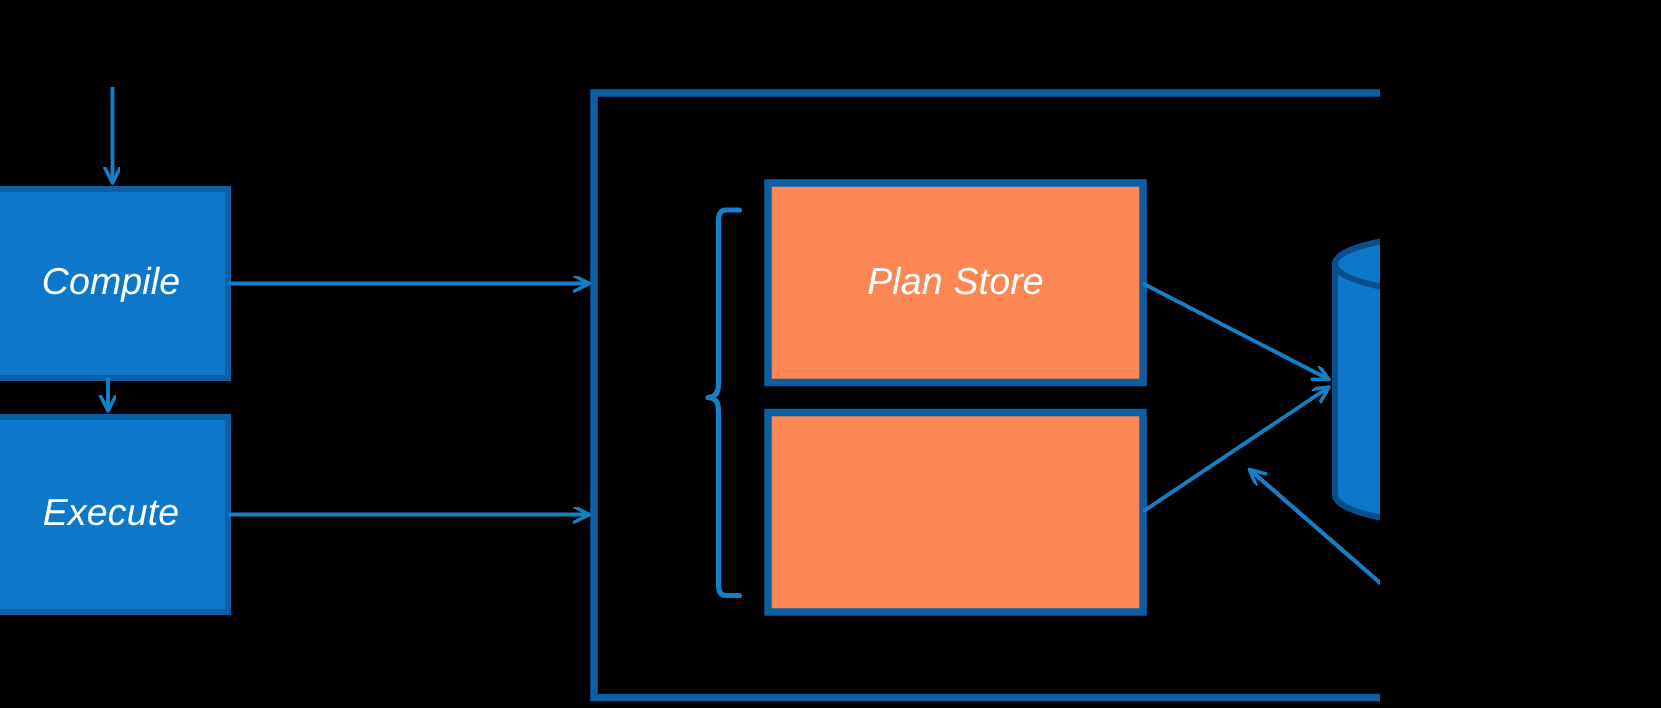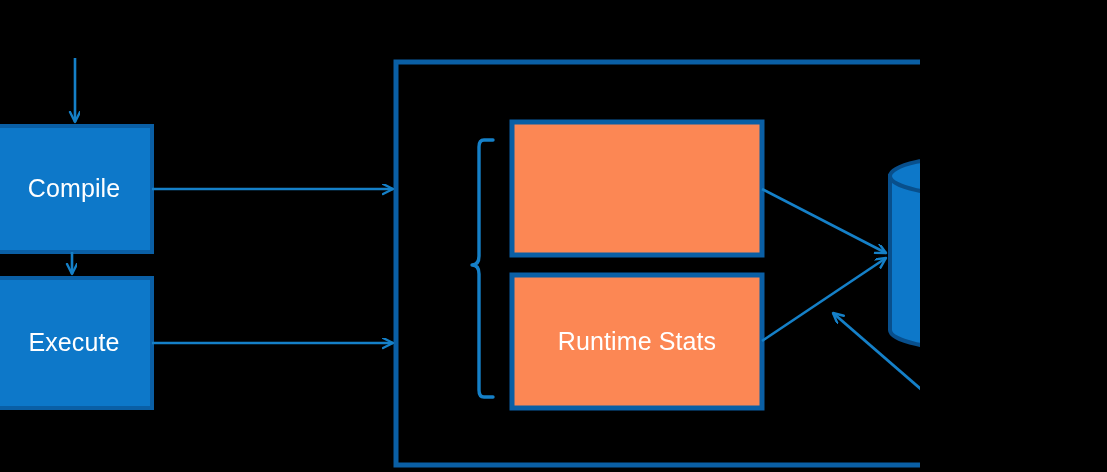--- a/index.html
+++ b/index.html
@@ -10,20 +10,21 @@
   }
   body {
     font-family: "Liberation Sans", sans-serif;
   }
   #canvas {
     position: relative;
     width: 920px;
     height: 472px;
     background: #000000;
     overflow: hidden;
+    font-style: italic;
   }
   .svg-layer {
     position: absolute;
     left: 0;
     top: 0;
     width: 1107px;
     height: 472px;
   }
   .node-label {
     position: absolute;
@@ -115,17 +116,17 @@
 
     <g>
       <line x1="946" y1="411" x2="833" y2="313" stroke="#1580C8" stroke-width="2.8" marker-end="url(#arrow-open-2)"></line>
     </g>
   </svg>
 
   <div class="node-label proc-label" style="left:-4px; top:126px; width:156px; height:126px;">Compile</div>
 
   <div class="node-label proc-label" style="left:-4px; top:278px; width:156px; height:130px;">Execute</div>
 
+  <div class="node-label store-label" style="left:512px; top:122px; width:250px; height:133px;">Plan Store</div>
 
-  <div class="node-label store-label" style="left:512px; top:275px; width:250px; height:133px;">Runtime Stats</div>
 
 
 </div>
 
 </body></html>

